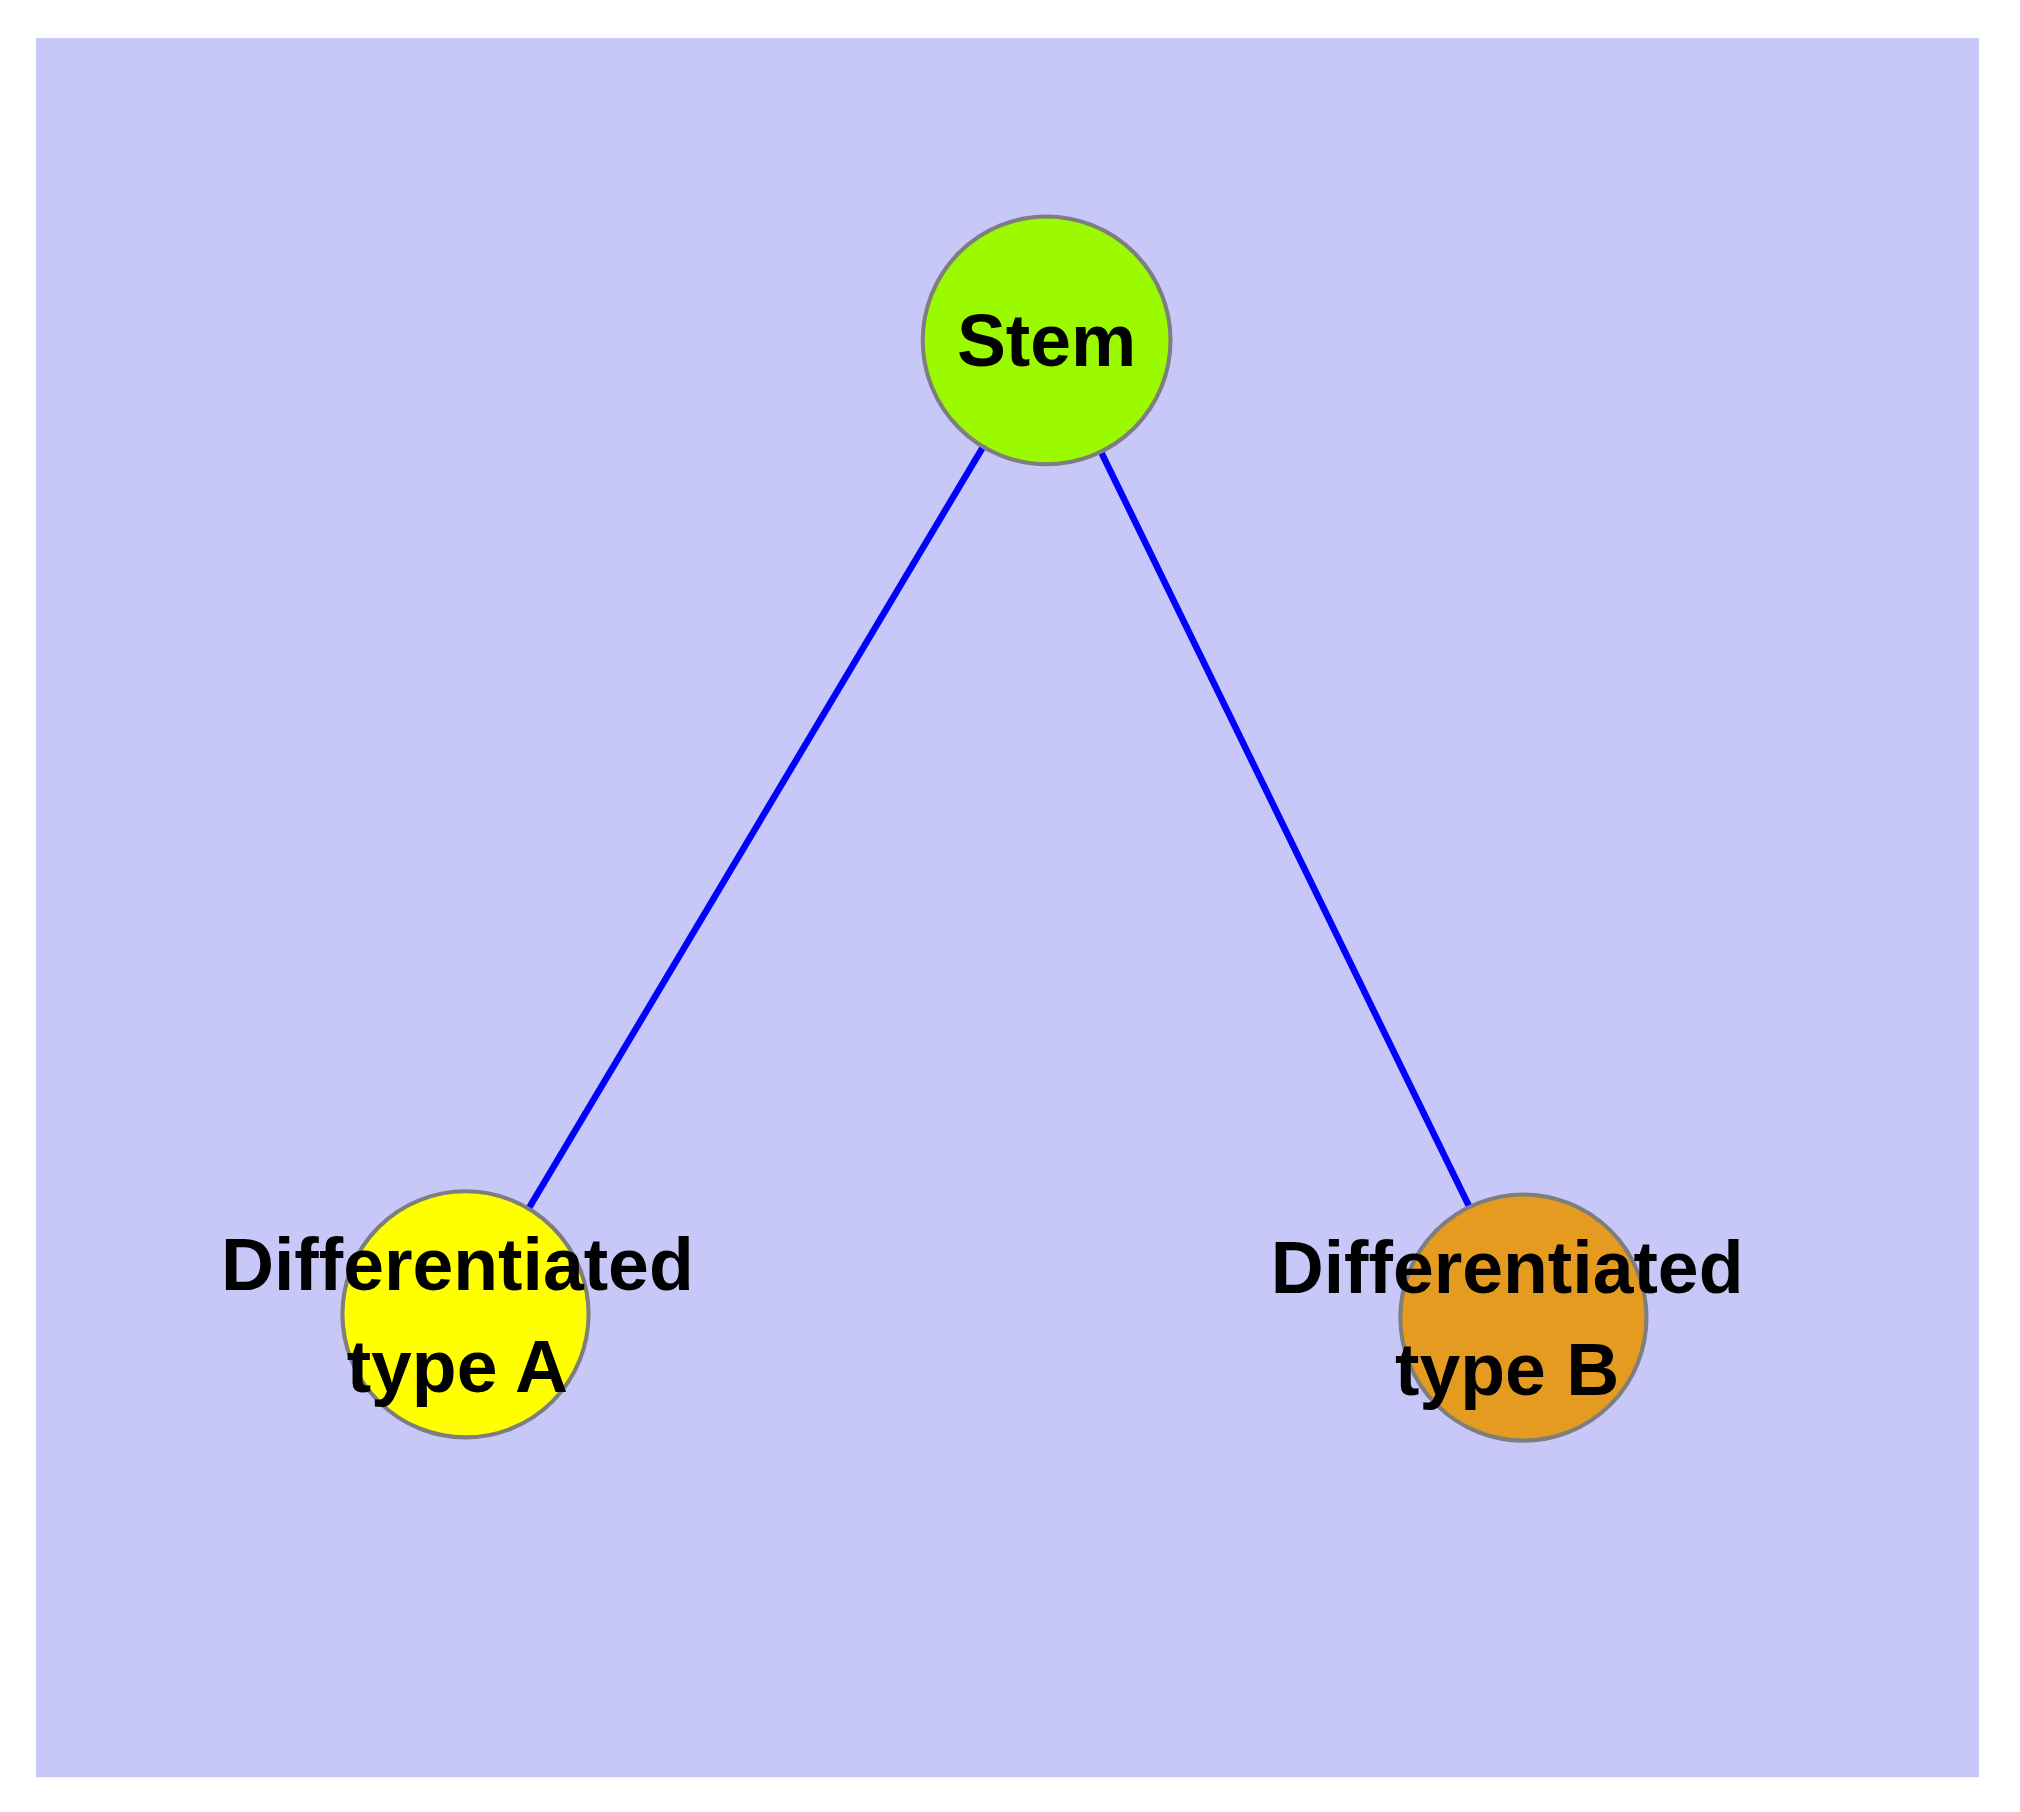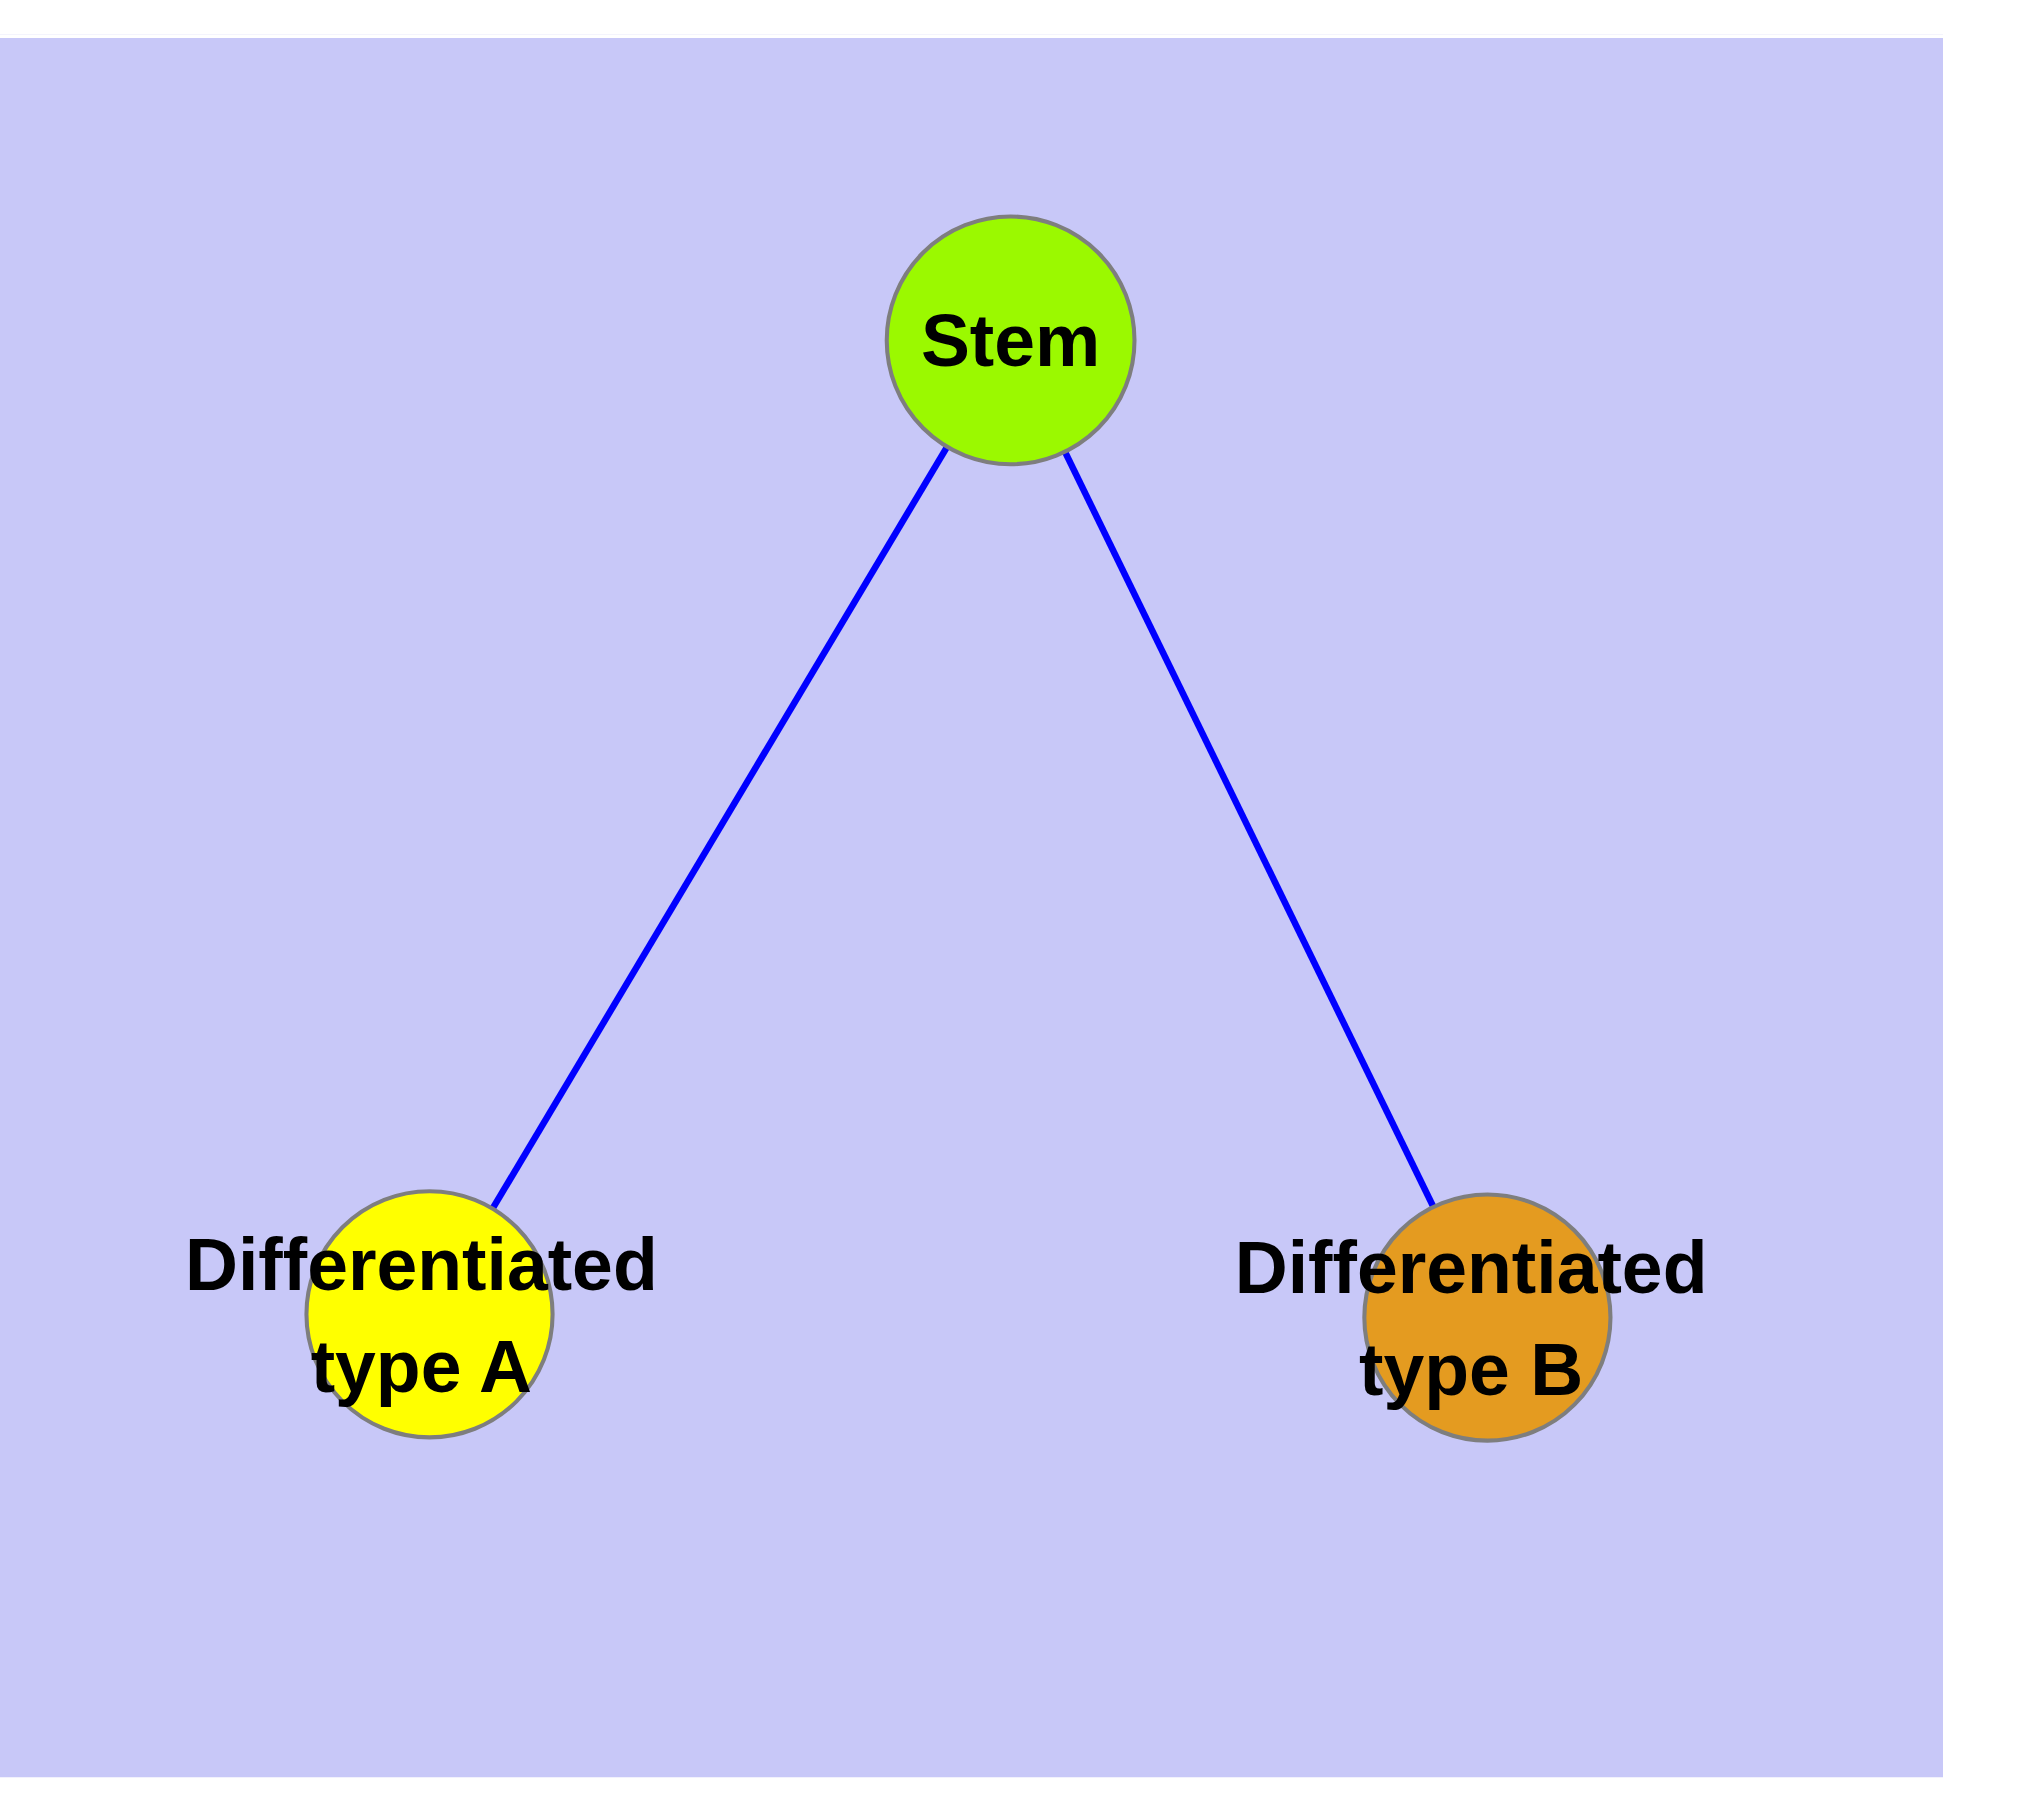--- a/index.html
+++ b/index.html
@@ -5,20 +5,21 @@
   html, body {
     margin: 0;
     padding: 0;
   }
   .canvas {
     position: relative;
     width: 1943px;
     height: 1812px;
     overflow: hidden;
     font-family: "Liberation Sans", sans-serif;
+    padding-left: 36px;
   }
   .canvas svg {
     display: block;
     width: 100%;
     height: 100%;
   }
   .edge {
     stroke-width: 8;
     fill: none;
   }

